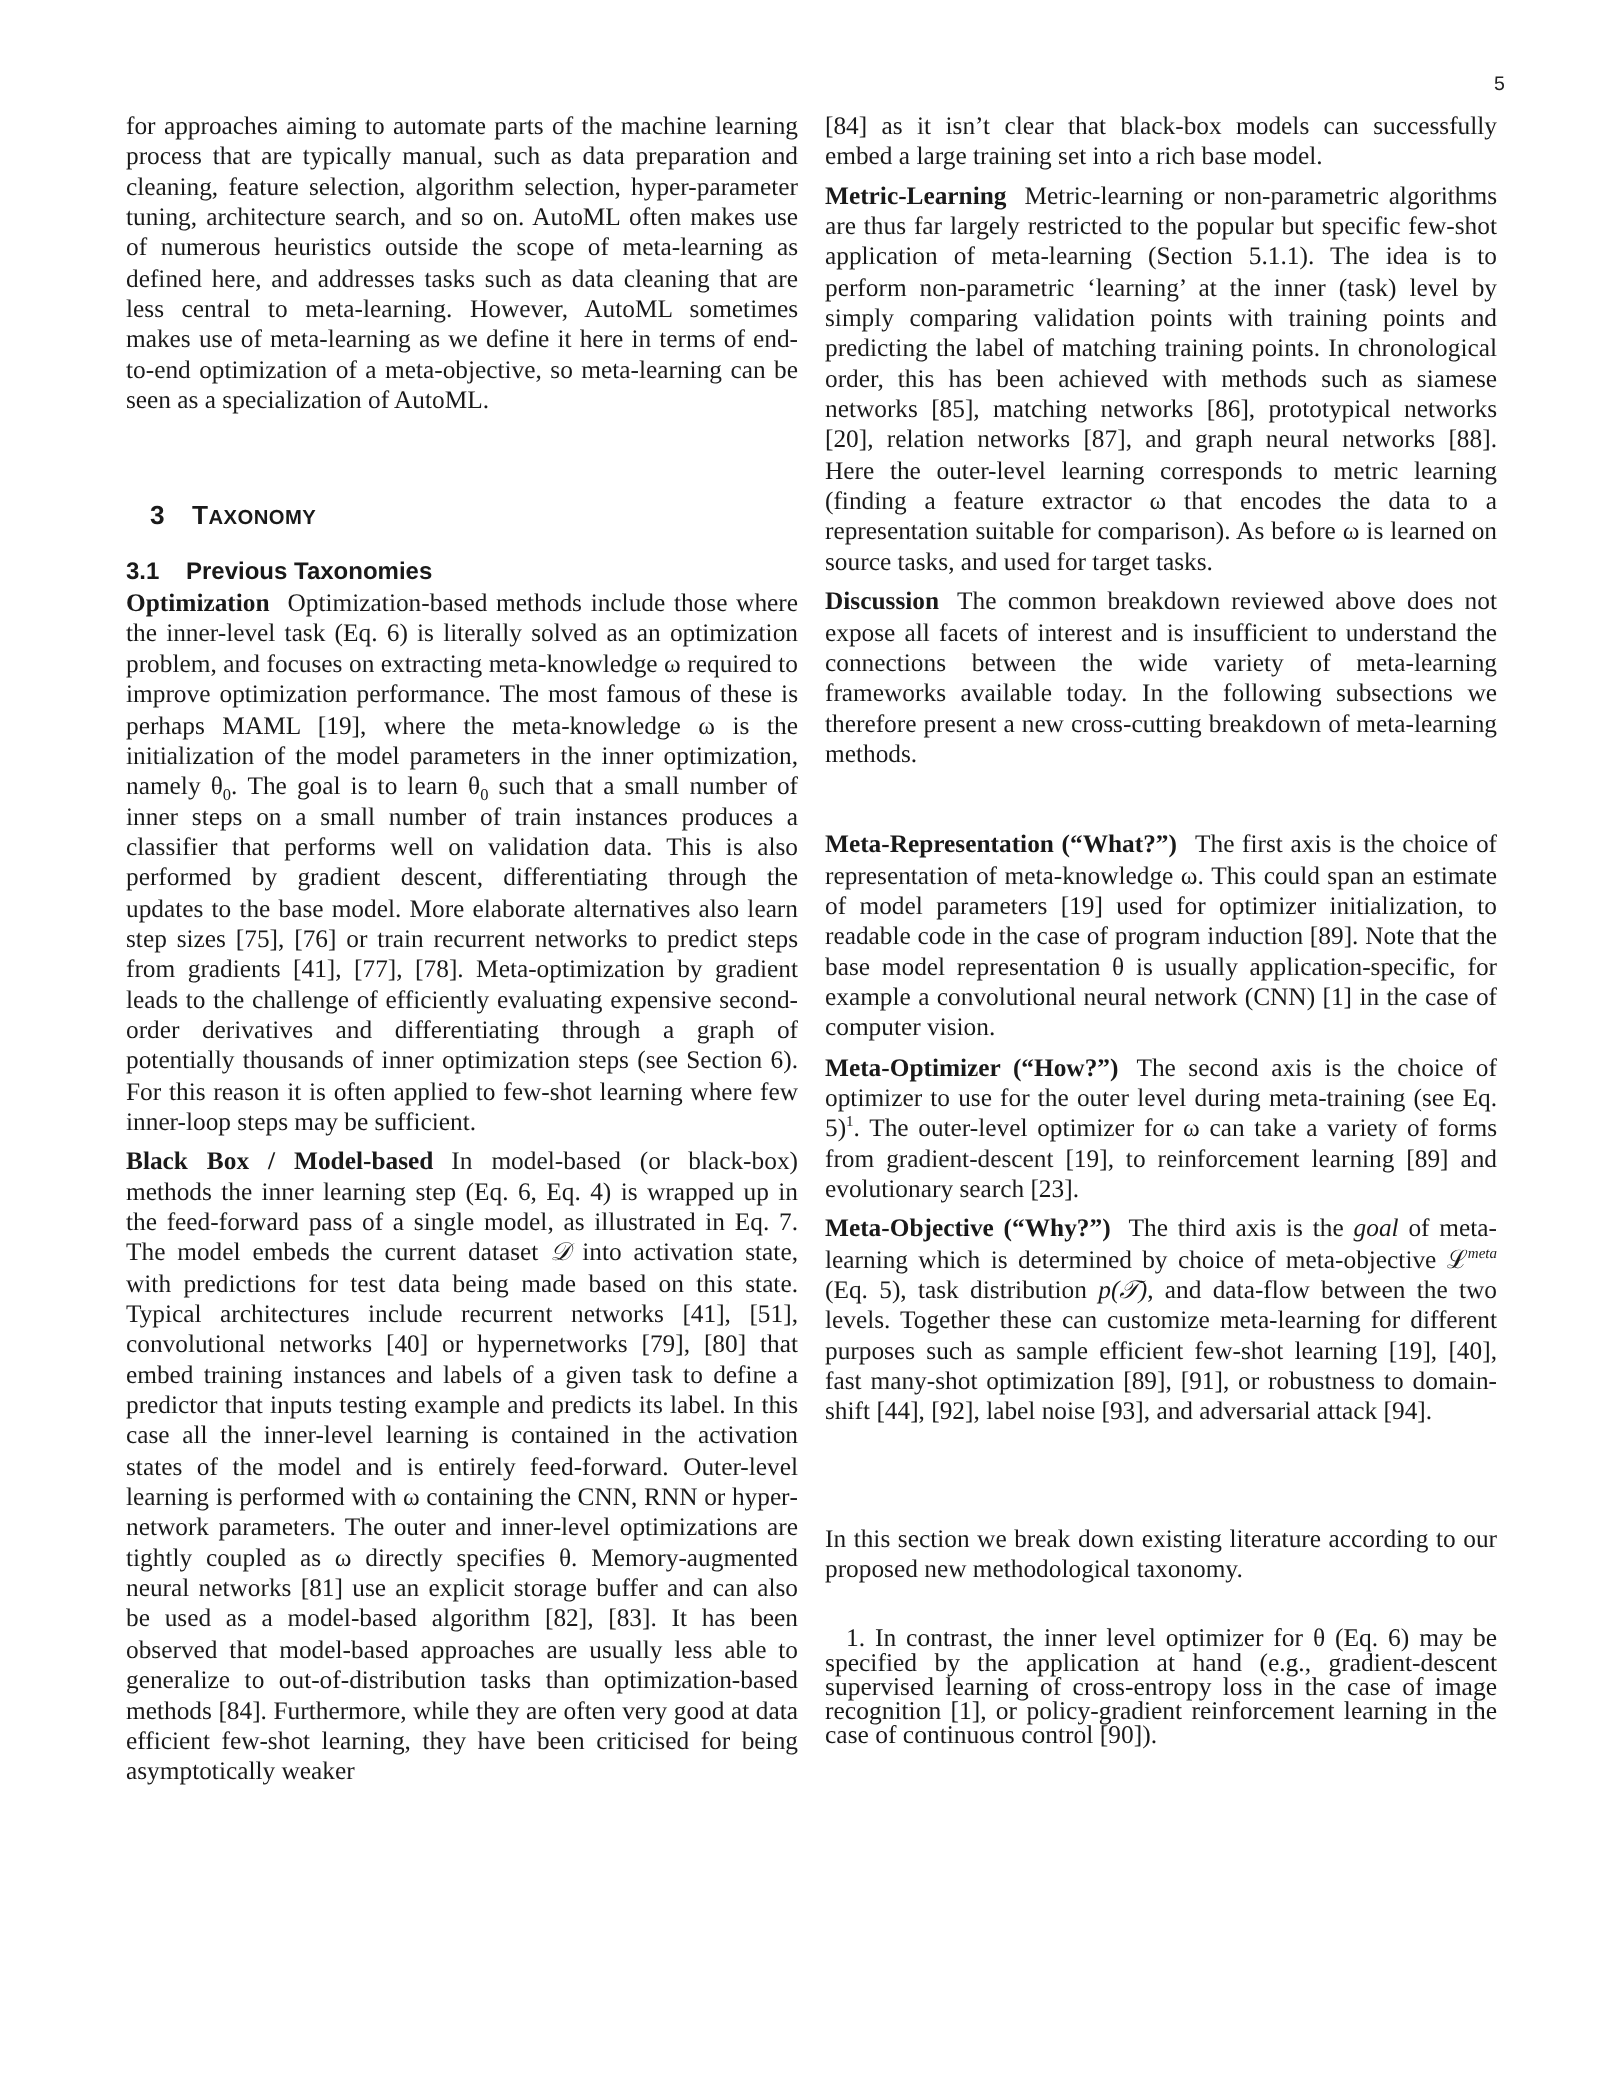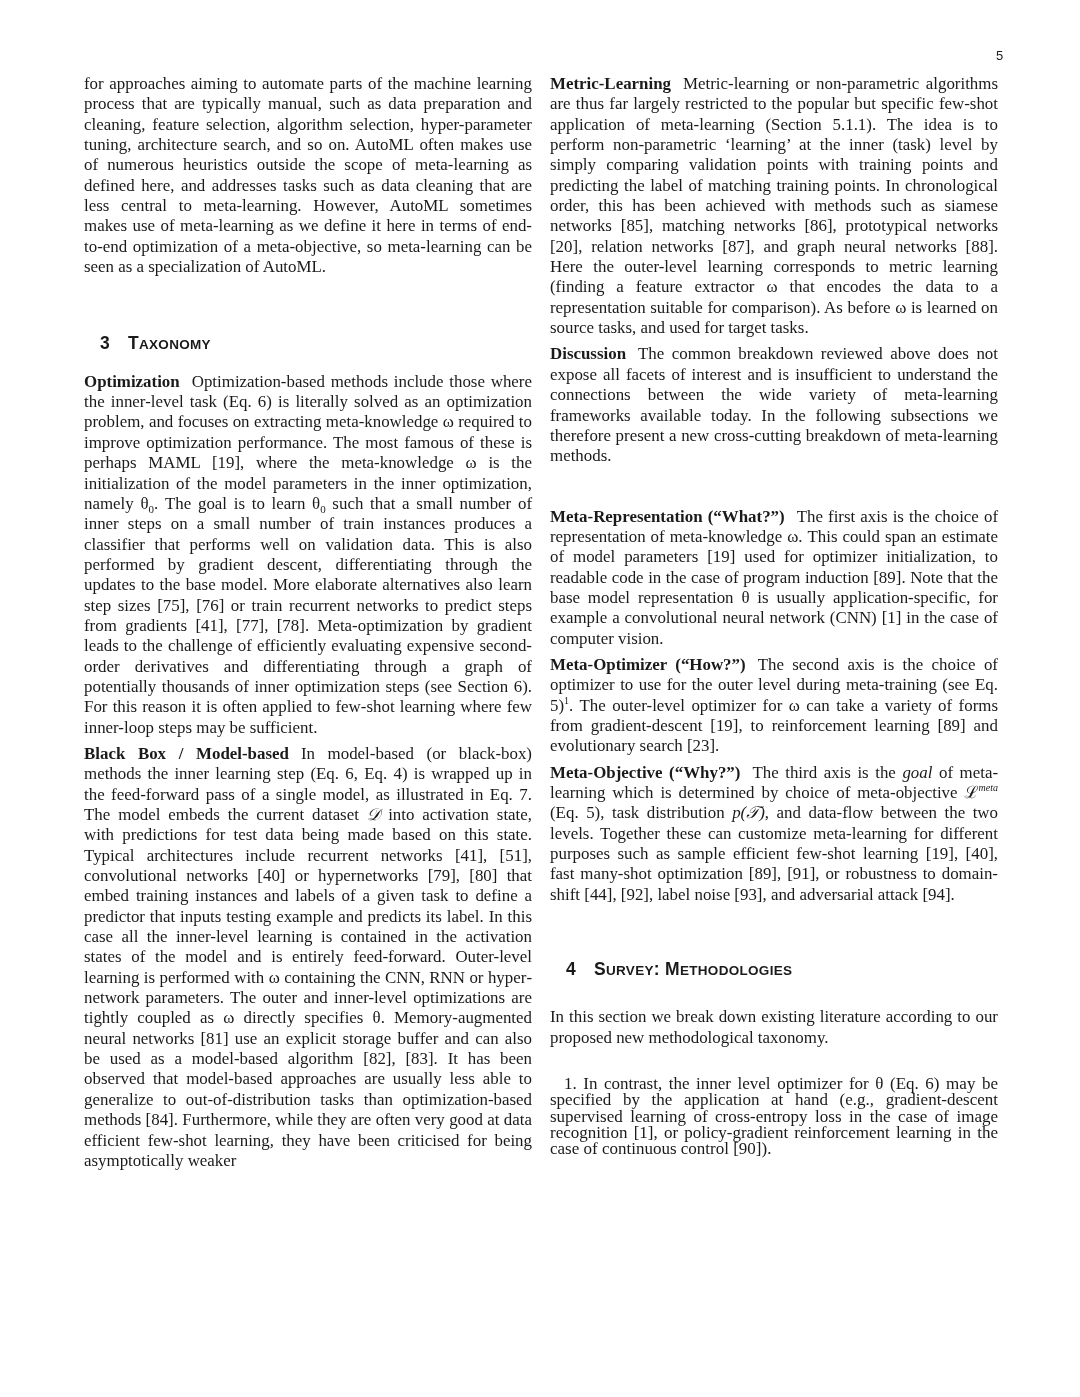--- a/index.html
+++ b/index.html
@@ -41,31 +41,35 @@
 
 <div class="page-number">5</div>
 
 <div class="col col-left">
   <p>for approaches aiming to automate parts of the machine learning process that are typically manual, such as data preparation and cleaning, feature selection, algorithm se­lection, hyper-parameter tuning, architecture search, and so on. AutoML often makes use of numerous heuristics outside the scope of meta-learning as defined here, and addresses tasks such as data cleaning that are less central to meta-learning. However, AutoML sometimes makes use of meta-learning as we define it here in terms of end-to-end optimization of a meta-objective, so meta-learning can be seen as a specialization of AutoML.</p>
 
   <div style="height:34px"></div>
   <h2 class="sec-h">
     <span class="num">3</span><span class="sc-big">T</span><span class="sc-small">AXONOMY</span>
   </h2>
+  <h3 class="subsec-h" style="margin-top:6px;">
+    <span class="num">3.1</span><span>Previous Taxonomies</span>
+  </h3>
 
   <p>
     <span class="run-in">Optimization</span><span>Optimization-based methods include those where the inner-level task (Eq. 6) is literally solved as an optimization problem, and focuses on extracting meta-knowledge ω required to improve optimization perfor­mance. The most famous of these is perhaps MAML [19], where the meta-knowledge ω is the initialization of the model parameters in the inner optimization, namely θ</span><sub>0</sub><span>. The goal is to learn θ</span><sub>0</sub><span> such that a small number of inner steps on a small number of train instances produces a classifier that performs well on validation data. This is also performed by gradient descent, differentiating through the updates to the base model. More elaborate alternatives also learn step sizes [75], [76] or train recurrent networks to predict steps from gradients [41], [77], [78]. Meta-optimization by gradi­ent leads to the challenge of efficiently evaluating expen­sive second-order derivatives and differentiating through a graph of potentially thousands of inner optimization steps (see Section 6). For this reason it is often applied to few-shot learning where few inner-loop steps may be sufficient.</span>
   </p>
 
   <p>
     <span class="run-in">Black Box / Model-based</span><span>In model-based (or black-box) methods the inner learning step (Eq. 6, Eq. 4) is wrapped up in the feed-forward pass of a single model, as illustrated in Eq. 7. The model embeds the current dataset </span><span class="ital">𝒟</span><span> into activation state, with predictions for test data being made based on this state. Typical architectures include recurrent networks [41], [51], convolutional networks [40] or hyper­networks [79], [80] that embed training instances and labels of a given task to define a predictor that inputs testing example and predicts its label. In this case all the inner-level learning is contained in the activation states of the model and is entirely feed-forward. Outer-level learning is performed with ω containing the CNN, RNN or hyper­network parameters. The outer and inner-level optimiza­tions are tightly coupled as ω directly specifies θ. Memory-augmented neural networks [81] use an explicit storage buffer and can also be used as a model-based algorithm [82], [83]. It has been observed that model-based approaches are usually less able to generalize to out-of-distribution tasks than optimization-based methods [84]. Furthermore, while they are often very good at data efficient few-shot learning, they have been criticised for being asymptotically weaker</span>
   </p>
 </div>
 
 <div class="col col-right">
+  <p>[84] as it isn’t clear that black-box models can successfully embed a large training set into a rich base model.</p>
 
   <p>
     <span class="run-in">Metric-Learning</span><span>Metric-learning or non-parametric algo­rithms are thus far largely restricted to the popular but spe­cific few-shot application of meta-learning (Section 5.1.1). The idea is to perform non-parametric ‘learning’ at the inner (task) level by simply comparing validation points with training points and predicting the label of matching training points. In chronological order, this has been achieved with methods such as siamese networks [85], matching networks [86], prototypical networks [20], relation networks [87], and graph neural networks [88]. Here the outer-level learning corresponds to metric learning (finding a feature extractor ω that encodes the data to a representation suitable for comparison). As before ω is learned on source tasks, and used for target tasks.</span>
   </p>
 
   <p>
     <span class="run-in">Discussion</span><span>The common breakdown reviewed above does not expose all facets of interest and is insufficient to understand the connections between the wide variety of meta-learning frameworks available today. In the following subsections we therefore present a new cross-cutting break­down of meta-learning methods.</span>
   </p>
 
   <div style="height:34px"></div>
@@ -76,20 +80,17 @@
 
   <p>
     <span class="run-in">Meta-Optimizer (“How?”)</span><span>The second axis is the choice of optimizer to use for the outer level during meta-training (see Eq. 5)</span><sup>1</sup><span>. The outer-level optimizer for ω can take a va­riety of forms from gradient-descent [19], to reinforcement learning [89] and evolutionary search [23].</span>
   </p>
 
   <p>
     <span class="run-in">Meta-Objective (“Why?”)</span><span>The third axis is the </span><span class="ital">goal</span><span> of meta-learning which is determined by choice of meta-objective ℒ</span><sup class="ital">meta</sup><span> (Eq. 5), task distribution </span><span class="ital">p(𝒯)</span><span>, and data-flow between the two levels. Together these can customize meta-learning for different purposes such as sample efficient few-shot learning [19], [40], fast many-shot optimization [89], [91], or robustness to domain-shift [44], [92], label noise [93], and adversarial attack [94].</span>
   </p>
 
   <div style="height:32px"></div>
-  <h2 class="sec-h">
-    <span class="num">4</span><span class="sc-big">S</span><span class="sc-small">URVEY</span><span class="sc-big">: </span><span class="sc-big">M</span><span class="sc-small">ETHODOLOGIES</span>
-  </h2>
   <p style="margin-top:26px;">In this section we break down existing literature according to our proposed new methodological taxonomy.</p>
 
   <div style="height:22px"></div>
   <p class="footnote">1. In contrast, the inner level optimizer for θ (Eq. 6) may be specified by the application at hand (e.g., gradient-descent supervised learning of cross-entropy loss in the case of image recognition [1], or policy-gradient reinforcement learning in the case of continuous control [90]).</p>
 </div>
 
 </body></html>

